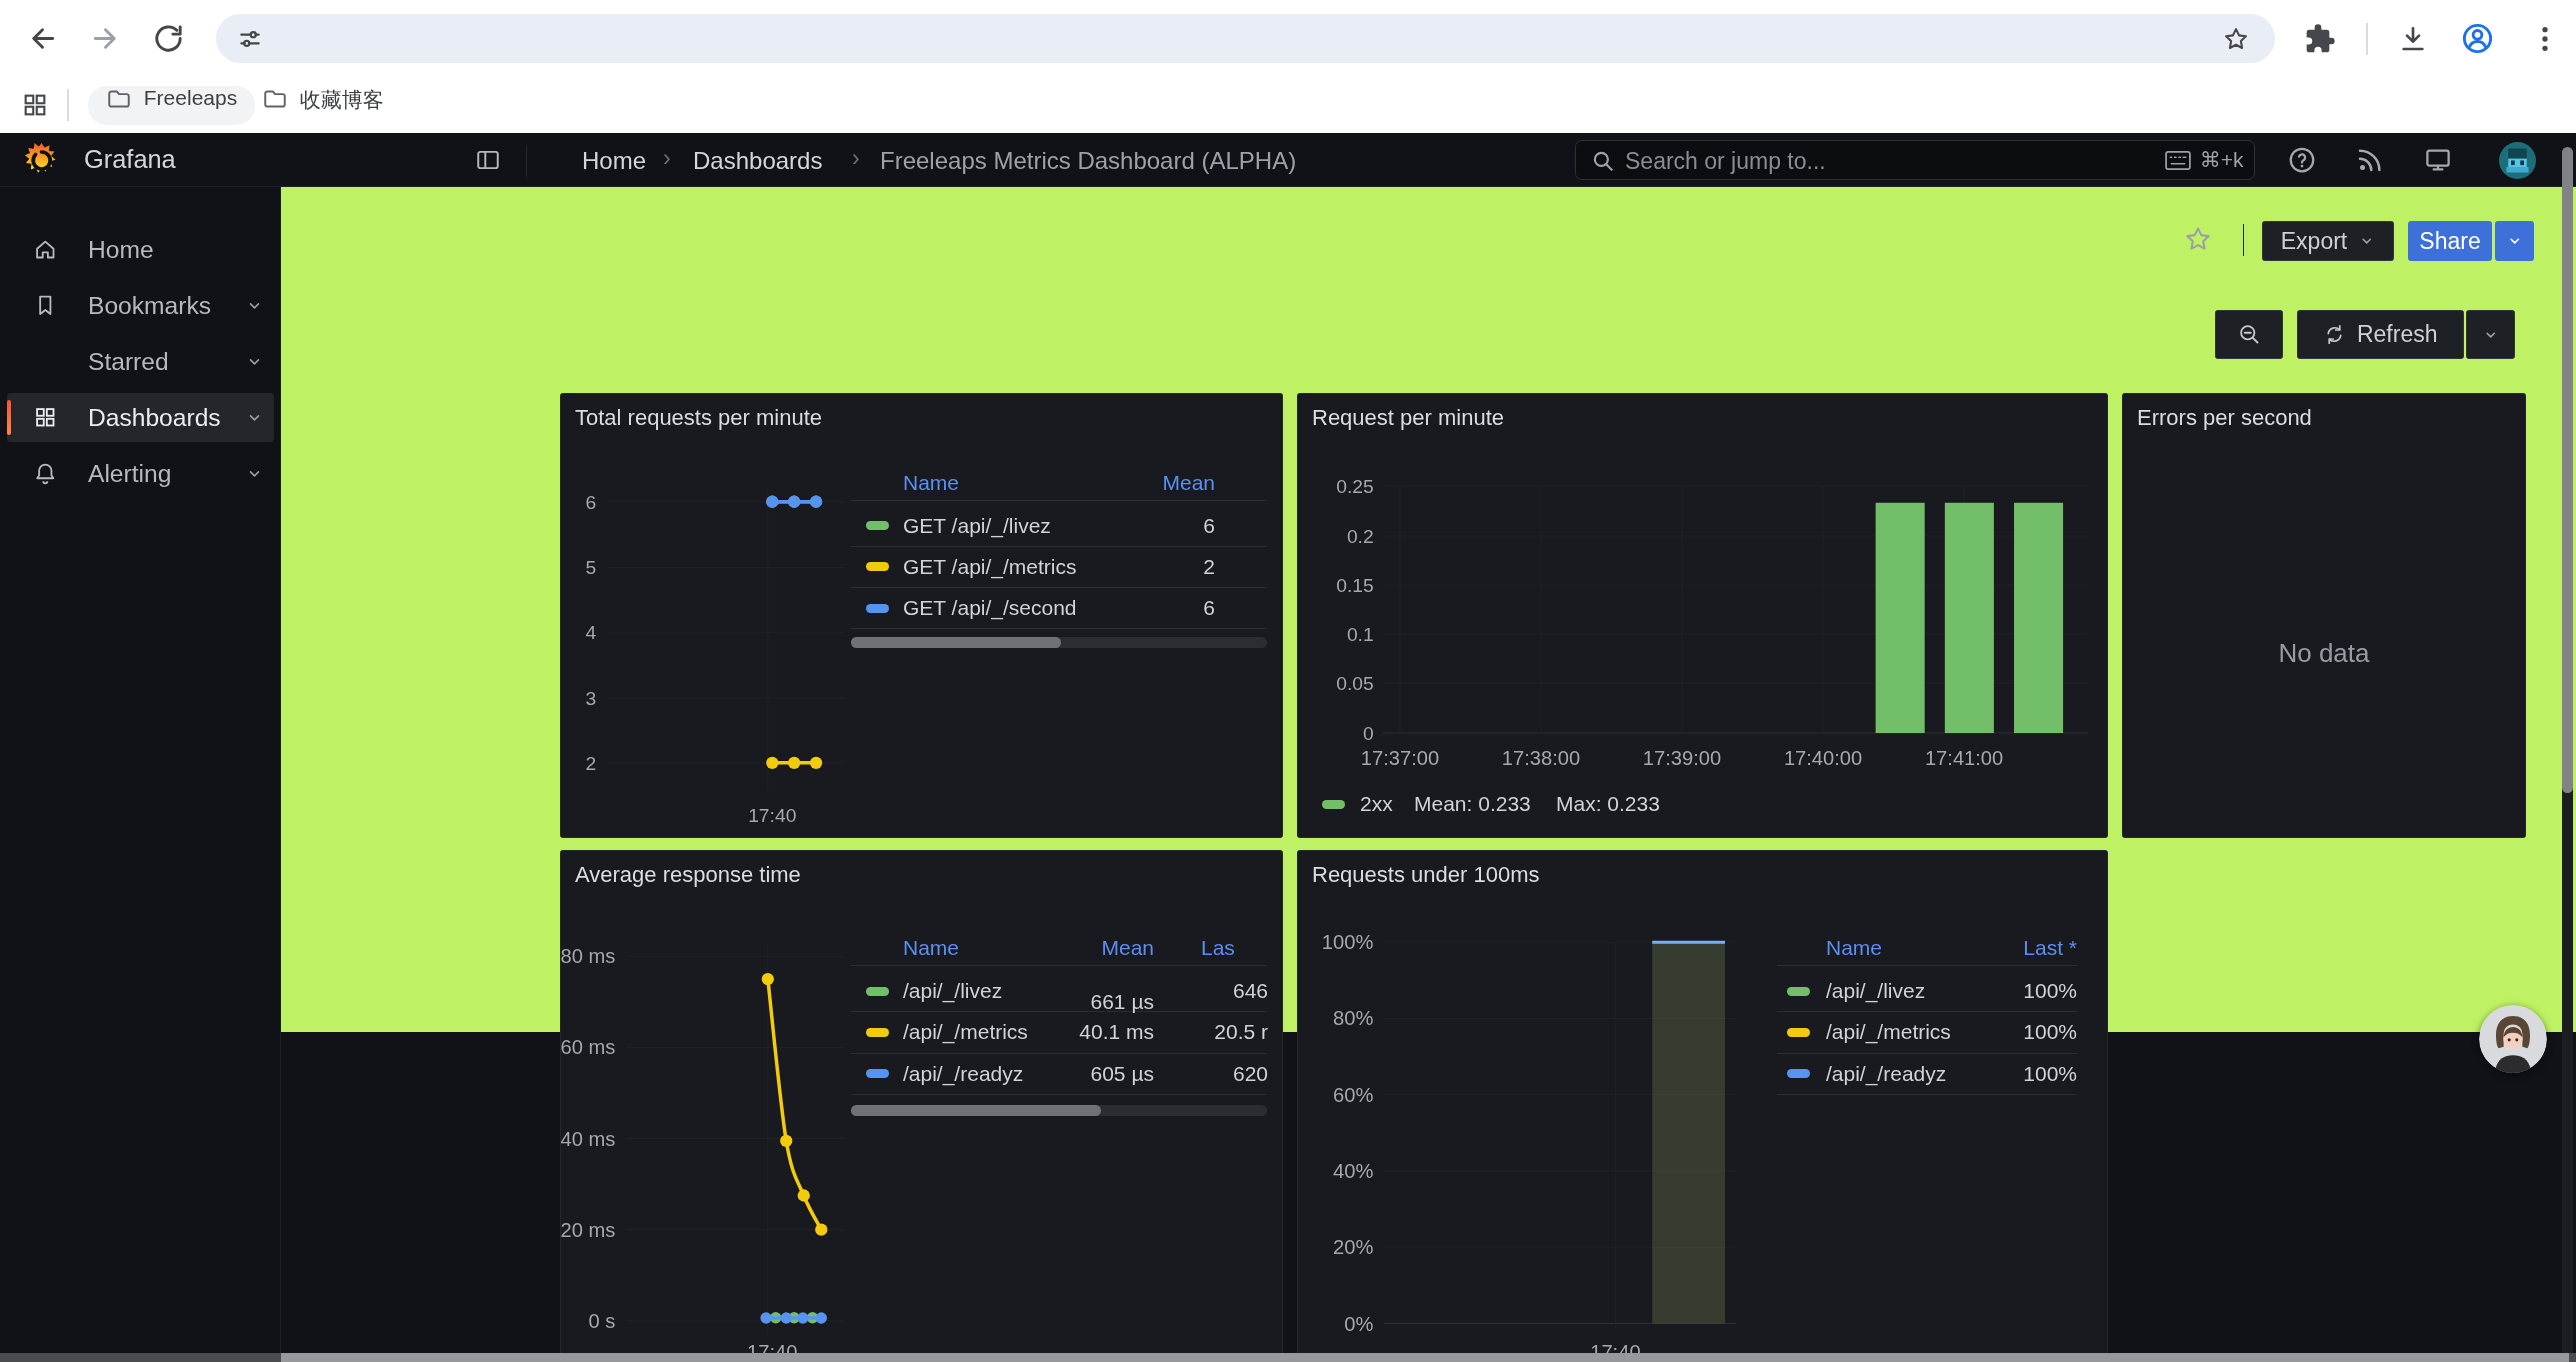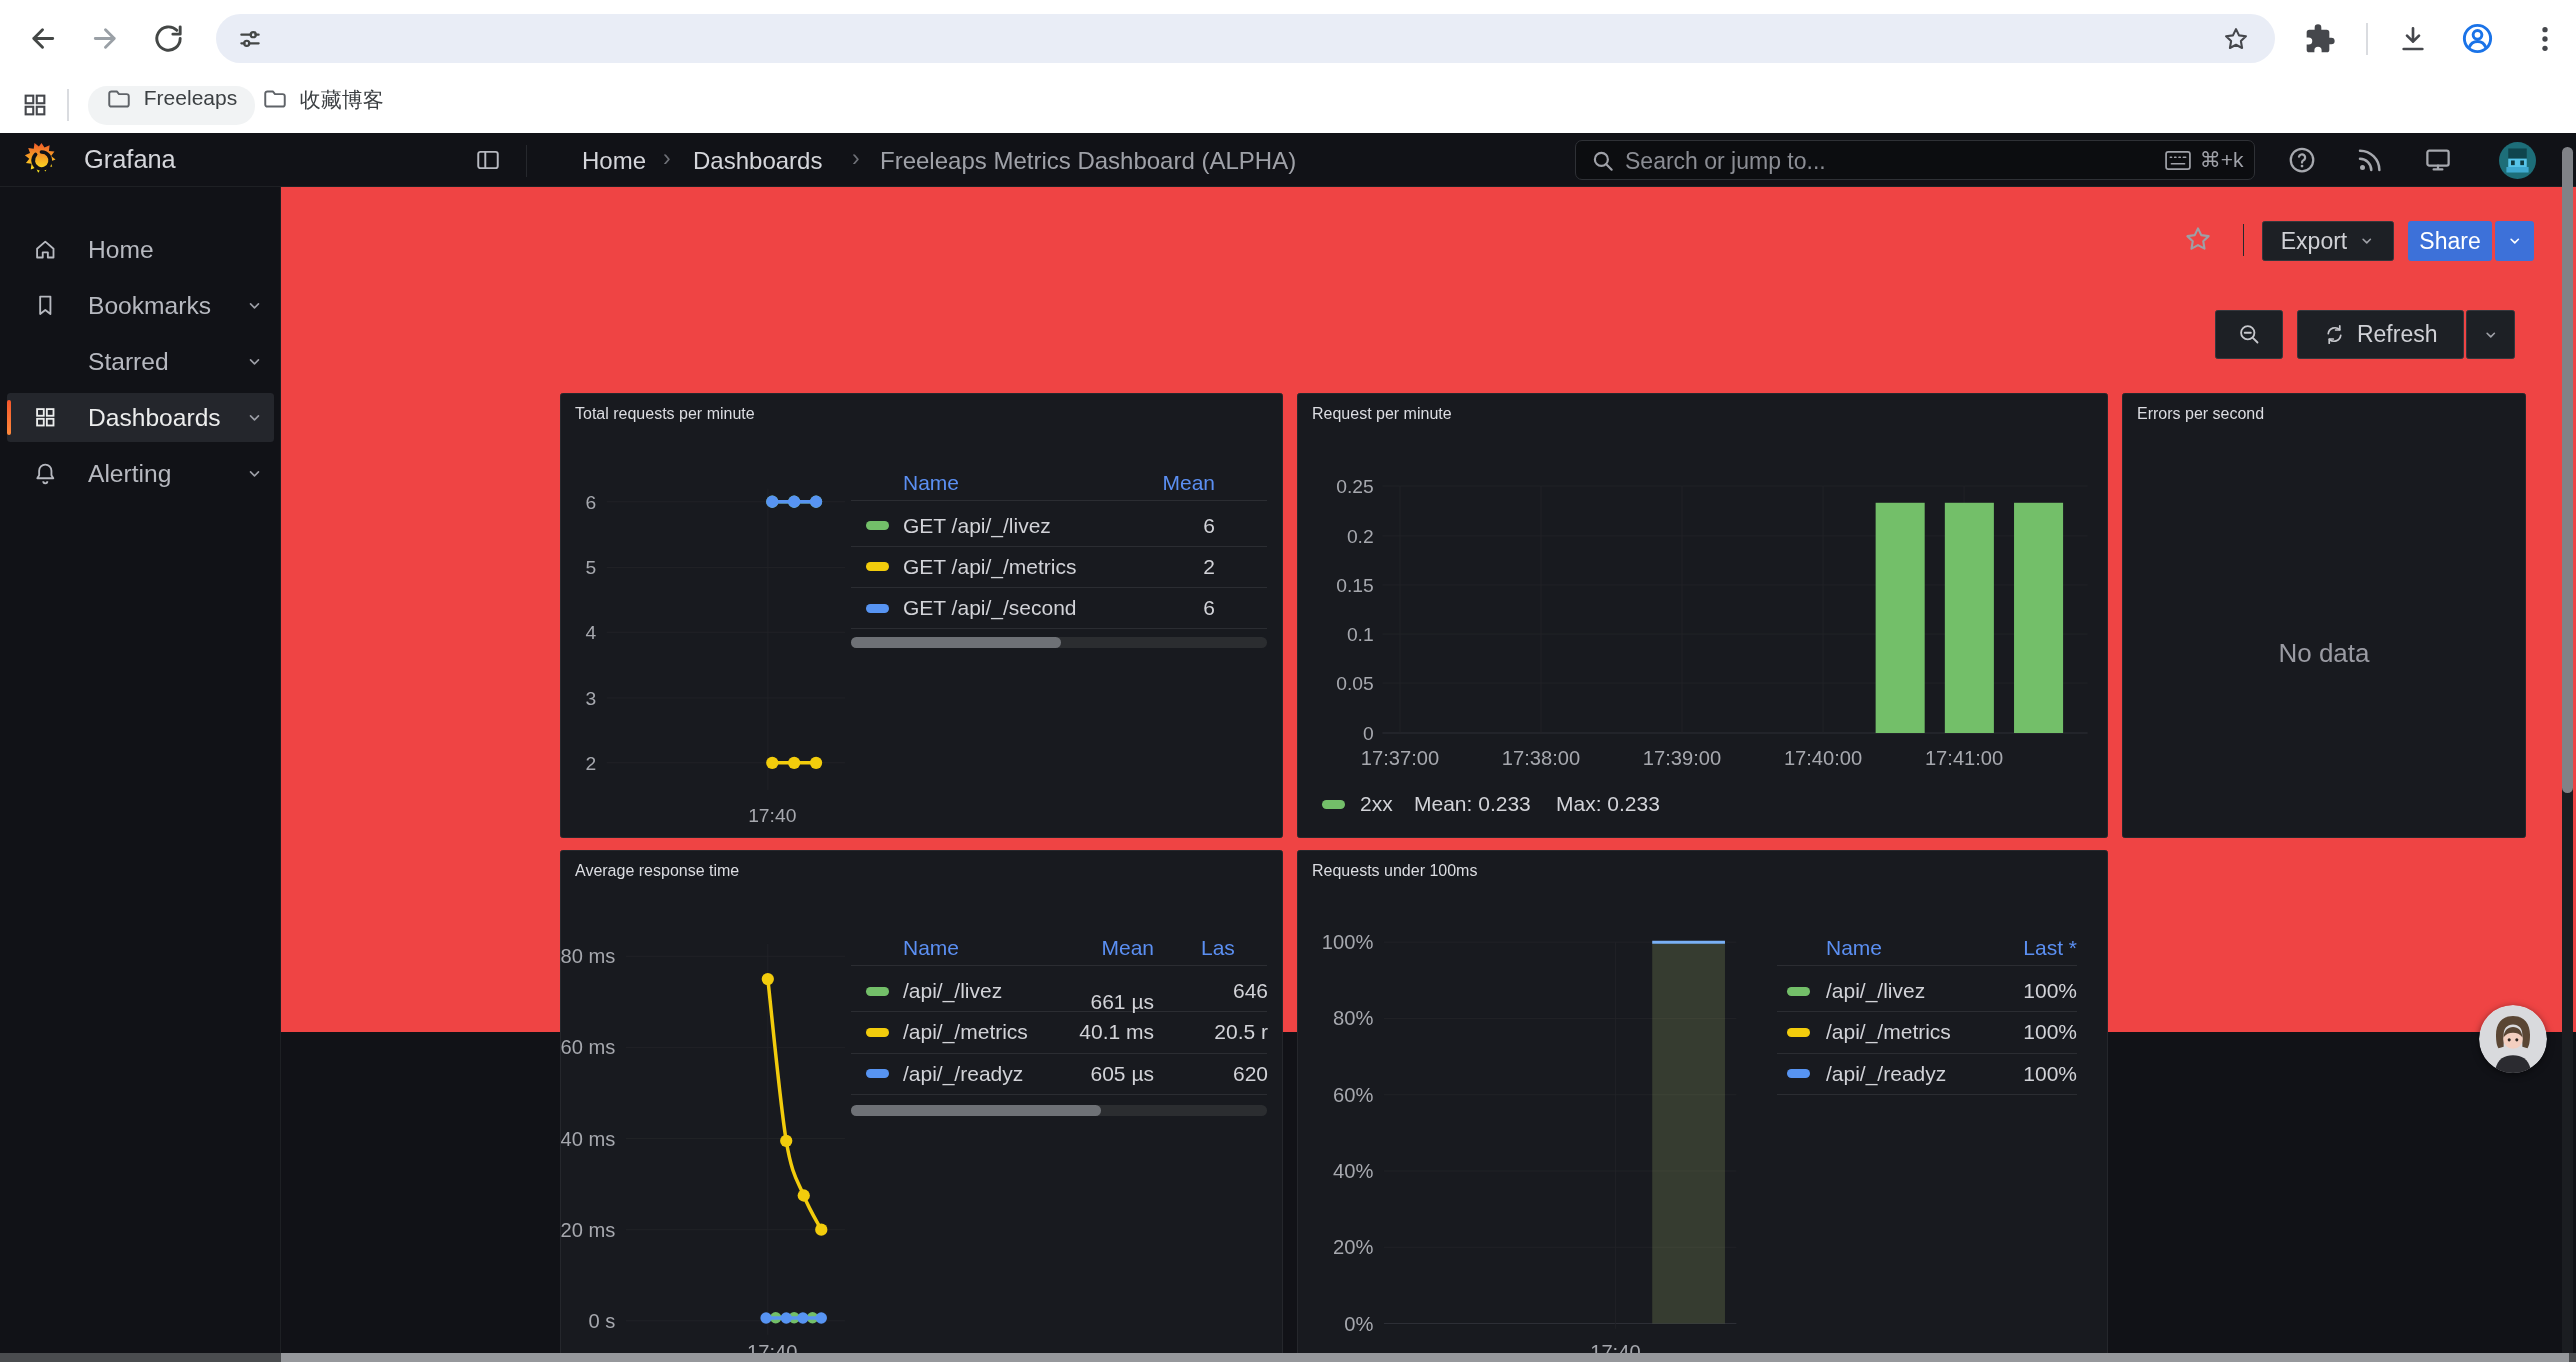--- a/index.html
+++ b/index.html
@@ -14,21 +14,21 @@
   .toolbar{position:absolute;left:0;top:0;width:2576px;height:77px;background:#ffffff;}
   .navic{position:absolute;top:21px;width:35px;height:35px;color:#444746;}
   .navic.dis{color:#9aa0a6;}
   .urlpill{position:absolute;left:216px;top:14px;width:2059px;height:49px;border-radius:24.6px;background:#e9edf6;}
   .urltext{position:absolute;left:281px;top:11.4px;font-size:23px;color:#26282b;white-space:nowrap;}
   .bookbar{position:absolute;left:0;top:77px;width:2576px;height:56px;background:#ffffff;}
   .bkchip{position:absolute;top:8.8px;height:39px;border-radius:19px;display:flex;align-items:flex-start;gap:12.3px;padding:0 17.5px;color:#3c4043;font-size:21px;white-space:nowrap;}
   .bkchip.hl{background:#f1f3f4;}
 
   
-  .gf{position:absolute;left:0;top:133px;width:2576px;height:899px;background:#ef4444;}
+  .gf{position:absolute;left:0;top:133px;width:2576px;height:899px;background:#bef264;}
   .gf-header{position:absolute;left:0;top:0;width:2576px;height:54px;border-bottom:0.9px solid #1e2024;background:#111217;}
   .brand{position:absolute;left:84px;top:12.3px;font-size:25.4px;font-weight:500;color:#d5d6db;}
   .vdiv{position:absolute;width:0.9px;background:#26282d;}
   .crumb{position:absolute;top:14px;font-size:24px;color:#d5d6db;white-space:nowrap;}
   .crumb.dim{color:#9fa1a8;}
   .crumbsep{position:absolute;top:12.3px;font-size:23px;color:#6e7077;}
   .searchbox{position:absolute;left:1575px;top:7px;width:680px;height:40px;border:0.9px solid #2f3136;border-radius:7px;background:#0c0d10;}
   .searchph{position:absolute;left:49px;top:7px;font-size:23px;color:#8b8d94;}
   .kbdhint{position:absolute;right:10.5px;top:7px;font-size:21px;color:#9fa1a8;display:flex;gap:8.8px;align-items:center;}
   .hicon{position:absolute;top:12.3px;color:#a6a8ae;}
@@ -40,21 +40,21 @@
   .slabel{position:absolute;left:81px;top:10.5px;font-size:24.6px;white-space:nowrap;}
   .sicon{position:absolute;left:26px;top:12.3px;color:currentColor;}
   .schev{position:absolute;left:238px;top:15px;color:#9d9fa7;}
 
   
   .btn{position:absolute;display:flex;align-items:center;justify-content:center;gap:10.5px;font-size:23px;color:#d0d1d6;background:#1d2025;border:0.9px solid #34363c;border-radius:2.6px;cursor:pointer;white-space:nowrap;}
   .btn.blue{background:#3d71d9;border-color:#3d71d9;color:#ffffff;font-weight:500;}
 
   
   .panel{position:absolute;background:#181a1f;border:0.9px solid #25272c;border-radius:2.6px;overflow:hidden;}
-  .ptitle{position:absolute;left:14px;top:10.5px;font-size:16px;font-weight:500;color:#dcdde2;white-space:nowrap;cursor:pointer;}
+  .ptitle{position:absolute;left:14px;top:10.5px;font-size:22px;font-weight:500;color:#dcdde2;white-space:nowrap;cursor:pointer;}
   .plot{position:absolute;left:0;top:0;}
   .tick{fill:#a6a8ae;font-size:22px;font-family:"Liberation Sans","DejaVu Sans",sans-serif;}
   .tickb{fill:#a6a8ae;font-size:23px;font-family:"Liberation Sans","DejaVu Sans",sans-serif;}
   .grid{stroke:#222428;stroke-width:1;}
   .gridax{stroke:#31343a;stroke-width:1;}
   .nodata{position:absolute;left:0;right:0;text-align:center;font-size:26px;color:#9a9ba3;}
   .lt{position:absolute;font-size:21px;white-space:nowrap;transform:translateY(-50%);color:#d2d3d8;}
   .lt.end{transform:translate(-100%,-50%);}
   .lh{color:#5b8ff2;font-weight:500;}
   .lsep{position:absolute;height:0.9px;background:#2b2d32;}

